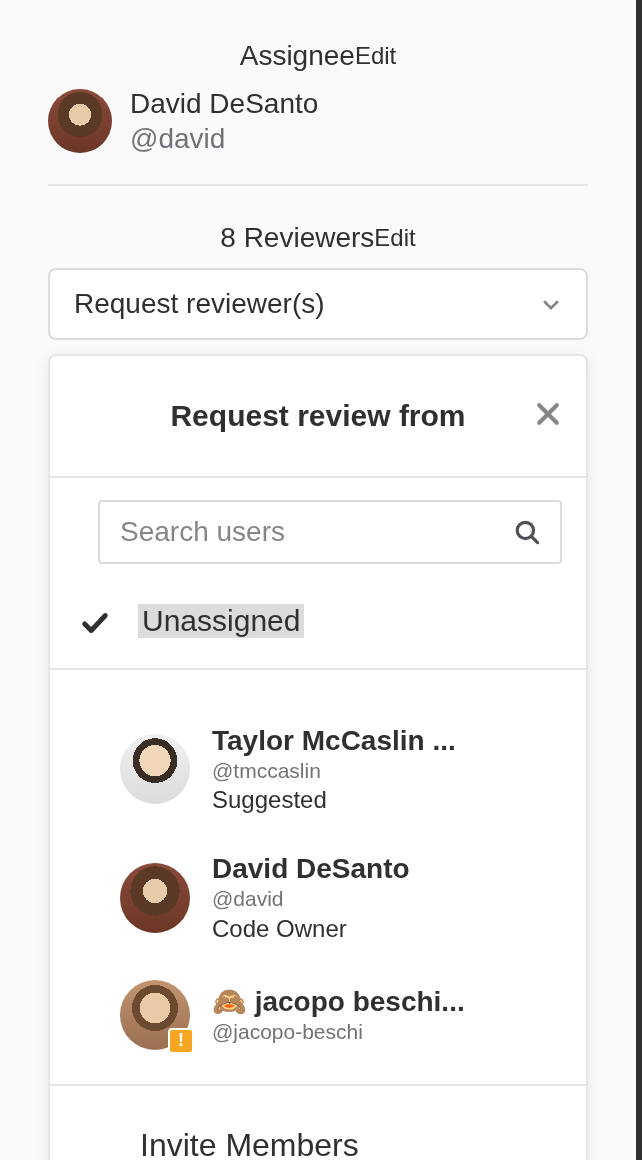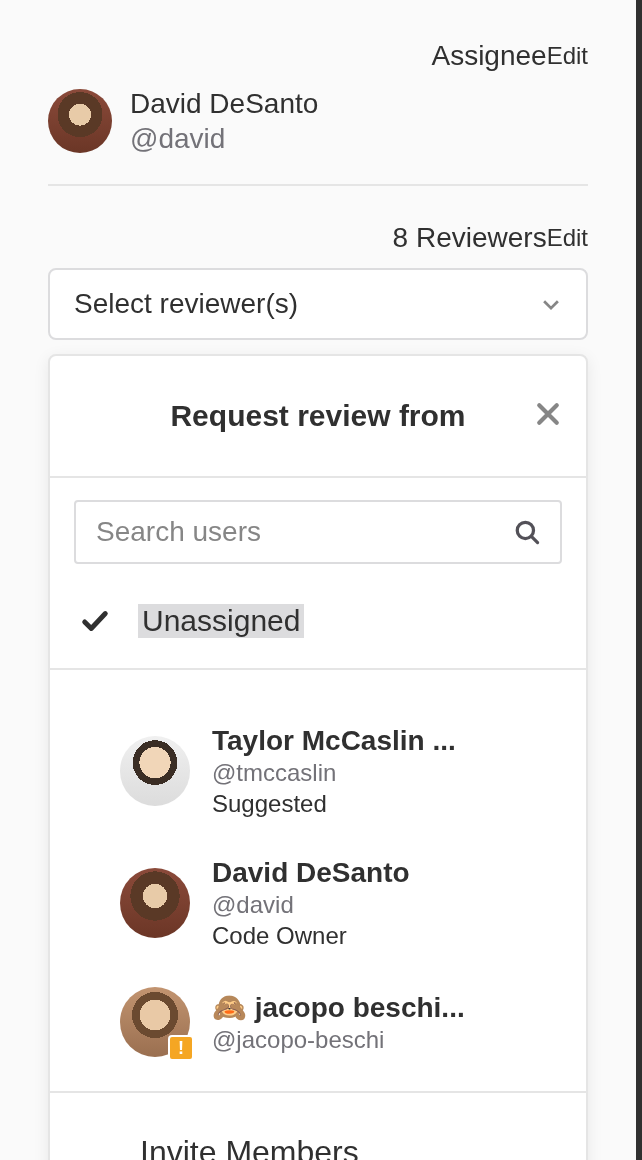--- a/index.html
+++ b/index.html
@@ -13,21 +13,21 @@
       color: #303030;
     }
     .panel {
       background: #fafafa;
       padding: 40px 48px 0 48px;
       border-right: 6px solid #303030;
       height: 100%;
     }
     .section-header {
       display: flex;
-      justify-content: flex-end;
+      justify-content: center;
       align-items: center;
       margin-bottom: 14px;
     }
     .section-label {
       font-size: 28px;
       color: #303030;
     }
     .edit-link {
       font-size: 24px;
       color: #303030;
@@ -109,34 +109,35 @@
     }
     .search-wrap {
       padding: 22px 24px 0 24px;
     }
     .search-box {
       display: flex;
       align-items: center;
       border: 2px solid #dcdcde;
       border-radius: 4px;
       padding: 14px 20px;
+      margin-left: 24px;
     }
     .search-input {
       flex: 1;
       border: none;
       outline: none;
       font-size: 28px;
       color: #303030;
       background: transparent;
     }
     .search-input::placeholder { color: #868686; }
     .search-icon { color: #535158; }
     .unassigned-row {
       display: flex;
-      align-items: center;
+      align-items: flex-end;
       gap: 28px;
       padding: 40px 30px 30px 30px;
       border-bottom: 2px solid #e5e5e5;
     }
     .check-icon { color: #303030; flex-shrink:0; }
     .unassigned-label {
       font-size: 30px;
       color: #303030;
       background: #dcdcde;
       padding: 0 4px;
@@ -151,21 +152,21 @@
     .user-item .name {
       font-size: 28px;
       font-weight: 600;
       color: #303030;
       line-height: 1.25;
       white-space: nowrap;
       overflow: hidden;
       text-overflow: ellipsis;
     }
     .user-item .handle {
-      font-size: 24px;
+      font-size: 21px;
       color: #737278;
       line-height: 1.25;
     }
     .user-item .meta {
       font-size: 24px;
       color: #303030;
       line-height: 1.3;
     }
     .user-item-info { display: flex; flex-direction: column; min-width: 0; }
     .invite-row {
@@ -216,21 +217,21 @@
   </div>
 
   <hr class="divider">
 
   <div class="section-header">
     <span class="section-label">8 Reviewers</span>
     <span class="edit-link">Edit</span>
   </div>
 
   <div class="select-trigger">
-    <span>Select reviewer(s)</span>
+    <span>Request reviewer(s)</span>
     <svg width="22" height="22" viewBox="0 0 16 16" fill="none" stroke="#868686" stroke-width="2">
         <path d="M3 6l5 5 5-5"></path>
       </svg>
   </div>
 
   <div class="dropdown">
     <div class="dropdown-header">
       <span class="dropdown-title">Request review from</span>
       <span class="close-btn">
         <svg width="28" height="28" viewBox="0 0 16 16" fill="none" stroke="#868686" stroke-width="2.4" stroke-linecap="round">

